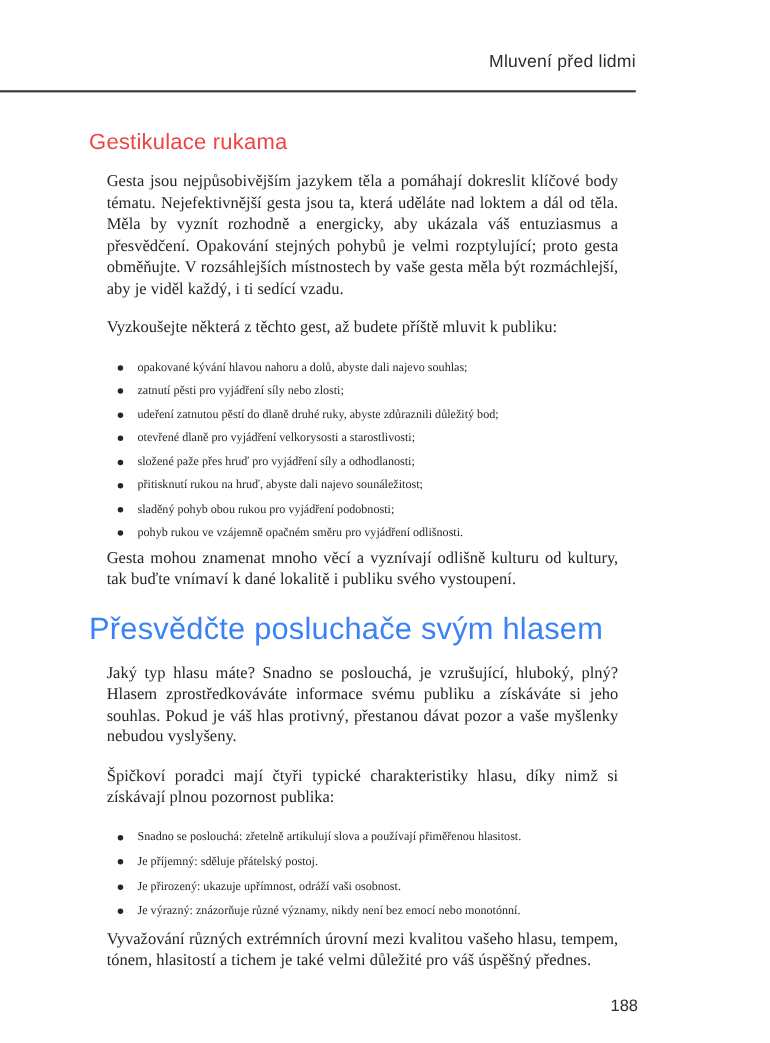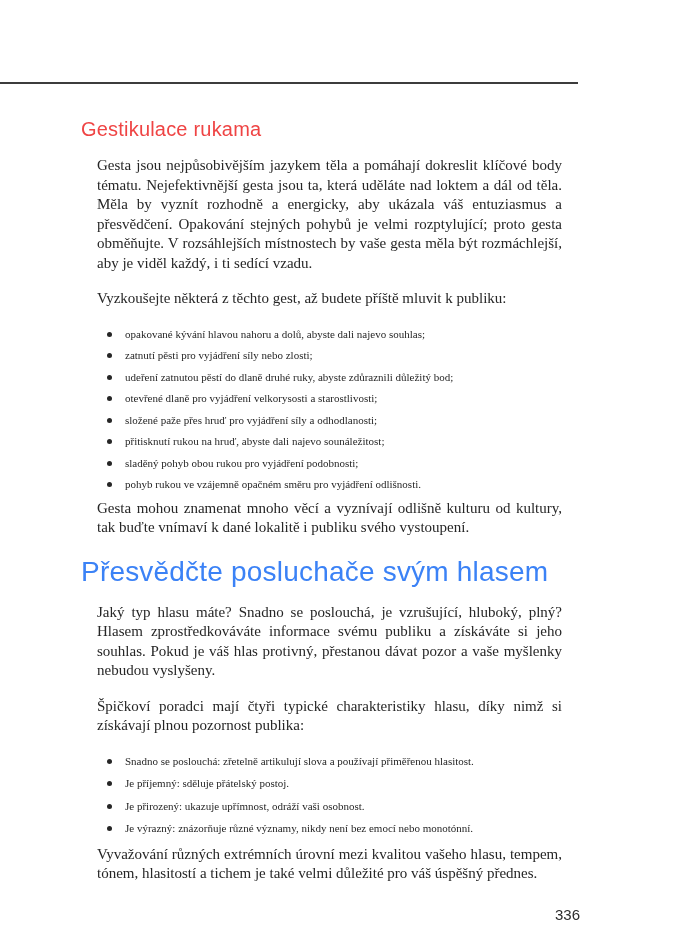--- a/index.html
+++ b/index.html
@@ -98,20 +98,21 @@
     font-family: "Liberation Sans", sans-serif;
     font-size: 15px;
     color: #2d2d2d;
   }
 </style>
 </head>
 <body>
 
 <div class="page">
 
+  <div class="running-header">Mluvení před lidmi</div>
 
   <div class="header-rule"></div>
 
   <div class="content">
 
     <h2 class="section-heading">Gestikulace rukama</h2>
 
     <p>Gesta jsou nejpůsobivějším jazykem těla a pomáhají dokreslit klíčové body tématu. Nejefektivnější gesta jsou ta, která uděláte nad loktem a dál od těla. Měla by vyznít rozhodně a energicky, aby ukázala váš entuziasmus a přesvědčení. Opakování stejných pohybů je velmi rozptylující; proto gesta obměňujte. V rozsáhlejších místnostech by vaše gesta měla být rozmáchlejší, aby je viděl každý, i ti sedící vzadu.</p>
 
     <p class="after-para">Vyzkoušejte některá z těchto gest, až budete příště mluvit k publiku:</p>
@@ -139,15 +140,15 @@
       <li><span class="dot"></span><span>Snadno se poslouchá: zřetelně artikulují slova a používají přiměřenou hlasitost.</span></li>
       <li><span class="dot"></span><span>Je příjemný: sděluje přátelský postoj.</span></li>
       <li><span class="dot"></span><span>Je přirozený: ukazuje upřímnost, odráží vaši osobnost.</span></li>
       <li><span class="dot"></span><span>Je výrazný: znázorňuje různé významy, nikdy není bez emocí nebo monotónní.</span></li>
     </ul>
 
     <p class="after-list2">Vyvažování různých extrémních úrovní mezi kvalitou vašeho hlasu, tempem, tónem, hlasitostí a tichem je také velmi důležité pro váš úspěšný přednes.</p>
 
   </div>
 
-  <div class="page-number">336</div>
+  <div class="page-number">188</div>
 
 </div>
 
 </body></html>

